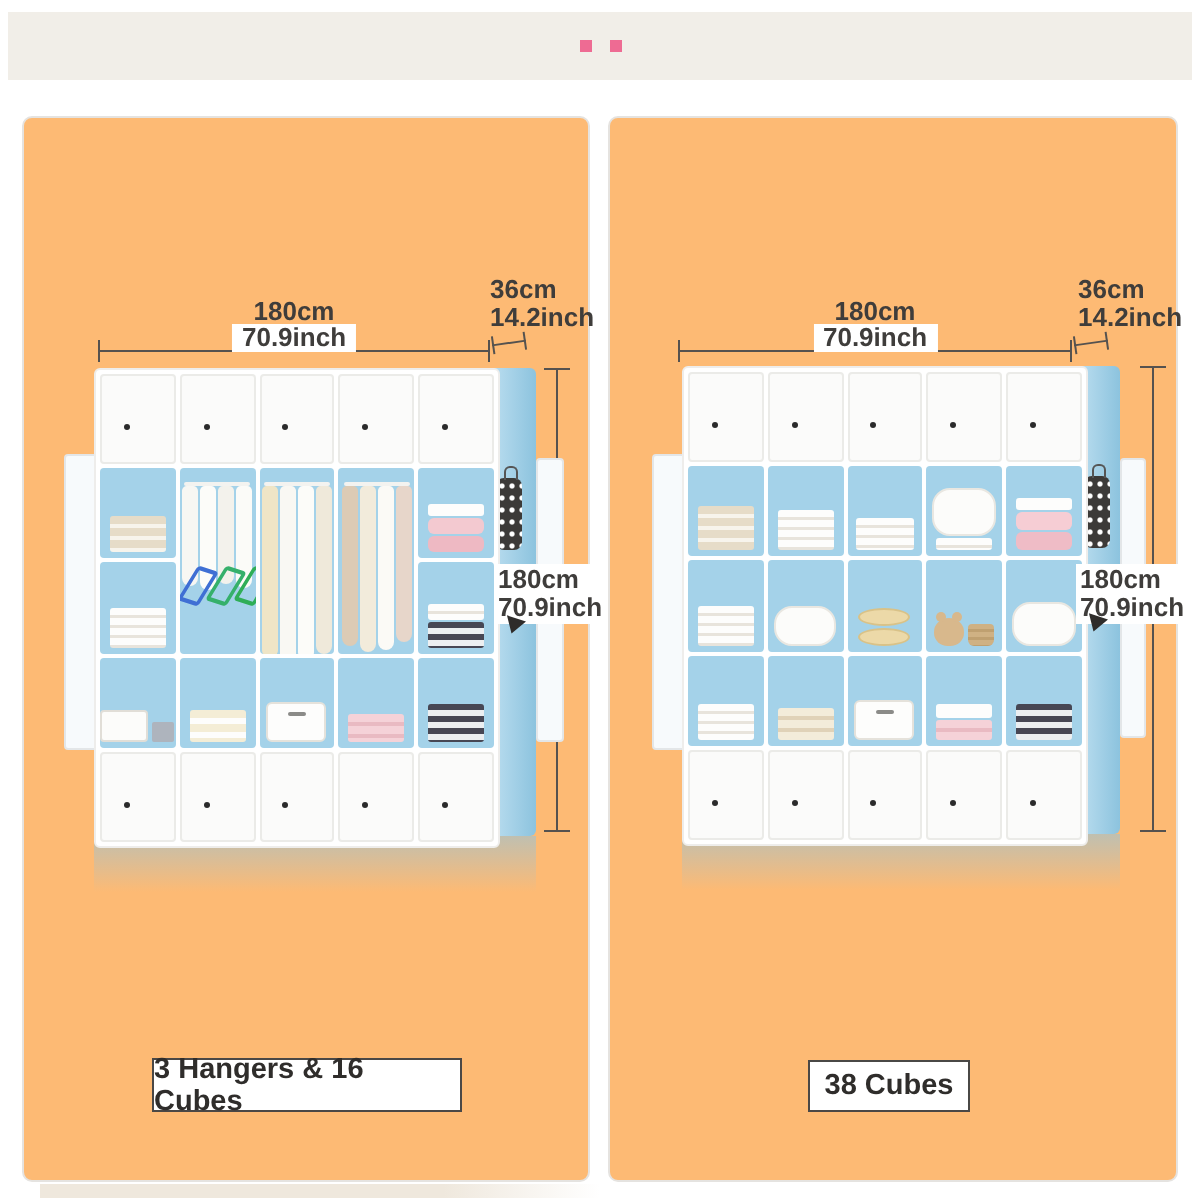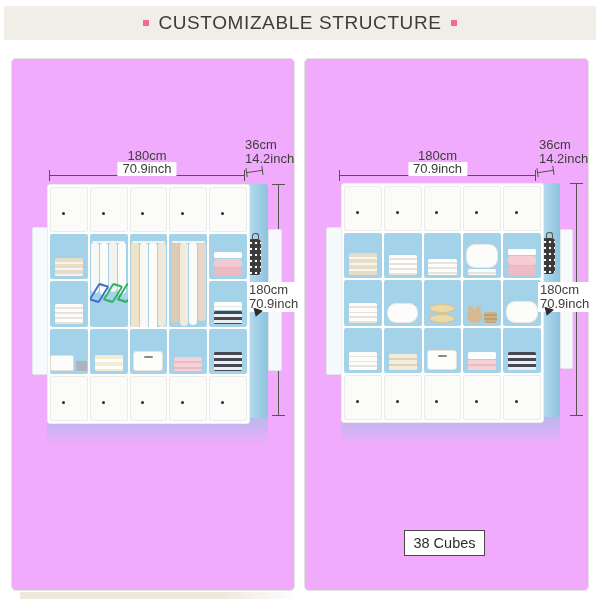--- a/index.html
+++ b/index.html
@@ -17,21 +17,21 @@
   }
   html,body{margin:0;padding:0;background:#fff;}
   #stage{position:relative;width:600px;height:600px;background:#fff;overflow:hidden;
          font-family:"Liberation Sans","DejaVu Sans",sans-serif;color:var(--ink);}
   
   .band{position:absolute;left:4px;top:6px;width:592px;height:34px;background:var(--band);
         display:flex;align-items:center;justify-content:center;gap:9px;}
   .band .ttl{font-size:19px;letter-spacing:.6px;color:#3e3c3a;}
   .sq{width:6px;height:6px;background:#ee6b93;display:inline-block;}
   
-  .panel{position:absolute;top:58px;height:531px;border:1px solid #e5e3e0;border-radius:5px;background:#f0abfc;}
+  .panel{position:absolute;top:58px;height:531px;border:1px solid #e5e3e0;border-radius:5px;background:#fdba74;font-weight:bold;}
   .panel.p-left{left:11px;width:282px;}
   .panel.p-right{left:304px;width:283px;}
   
   .dim{position:absolute;font-size:13px;color:#3f3d3b;}
   .dimw{height:30px;text-align:center;}
   .dimw .ln{position:absolute;left:0;right:0;top:27px;height:1px;background:var(--line);}
   .dimw .ln::before,.dimw .ln::after{content:"";position:absolute;top:-5px;width:1px;height:11px;background:var(--line);}
   .dimw .ln::before{left:0;} .dimw .ln::after{right:0;}
   .dimw .t1{position:relative;display:inline-block;top:0;line-height:14px;}
   .dimw .t2{position:absolute;left:50%;transform:translateX(-50%);top:14px;line-height:14px;
@@ -86,21 +86,20 @@
   .strip{position:absolute;left:20px;top:592px;width:280px;height:7px;
          background:linear-gradient(90deg,#efe8dd 0 72%,rgba(239,232,221,0));}
 </style>
 </head>
 <body>
 
 <div id="stage">
 
   <div class="band">
     <span class="sq"></span>
-    <span class="ttl">CUSTOMIZABLE STRUCTURE</span>
     <span class="sq"></span>
   </div>
 
   <section class="panel p-left">
 
     <div class="dim dimw" style="left:37px;top:89px;width:196px;">
       <span class="t1">180cm</span>
       <span class="t2">70.9inch</span>
       <span class="ln"></span>
     </div>
@@ -198,20 +197,23 @@
         <span class="bar" style="height:19px;background:var(--dstk);"></span>
       </div>
 
       <div class="cell door"></div>
       <div class="cell door"></div>
       <div class="cell door"></div>
       <div class="cell door"></div>
       <div class="cell door"></div>
     </div>
 
+    <div class="variant" style="left:64px;top:470px;width:153px;height:25px;">
+      <span>3 Hangers &amp; 16 Cubes</span>
+    </div>
   </section>
 
   <section class="panel p-right">
 
     <div class="dim dimw" style="left:34px;top:89px;width:197px;">
       <span class="t1">180cm</span>
       <span class="t2">70.9inch</span>
       <span class="ln"></span>
     </div>
     <div class="dim dimd" style="left:234px;top:79px;">

